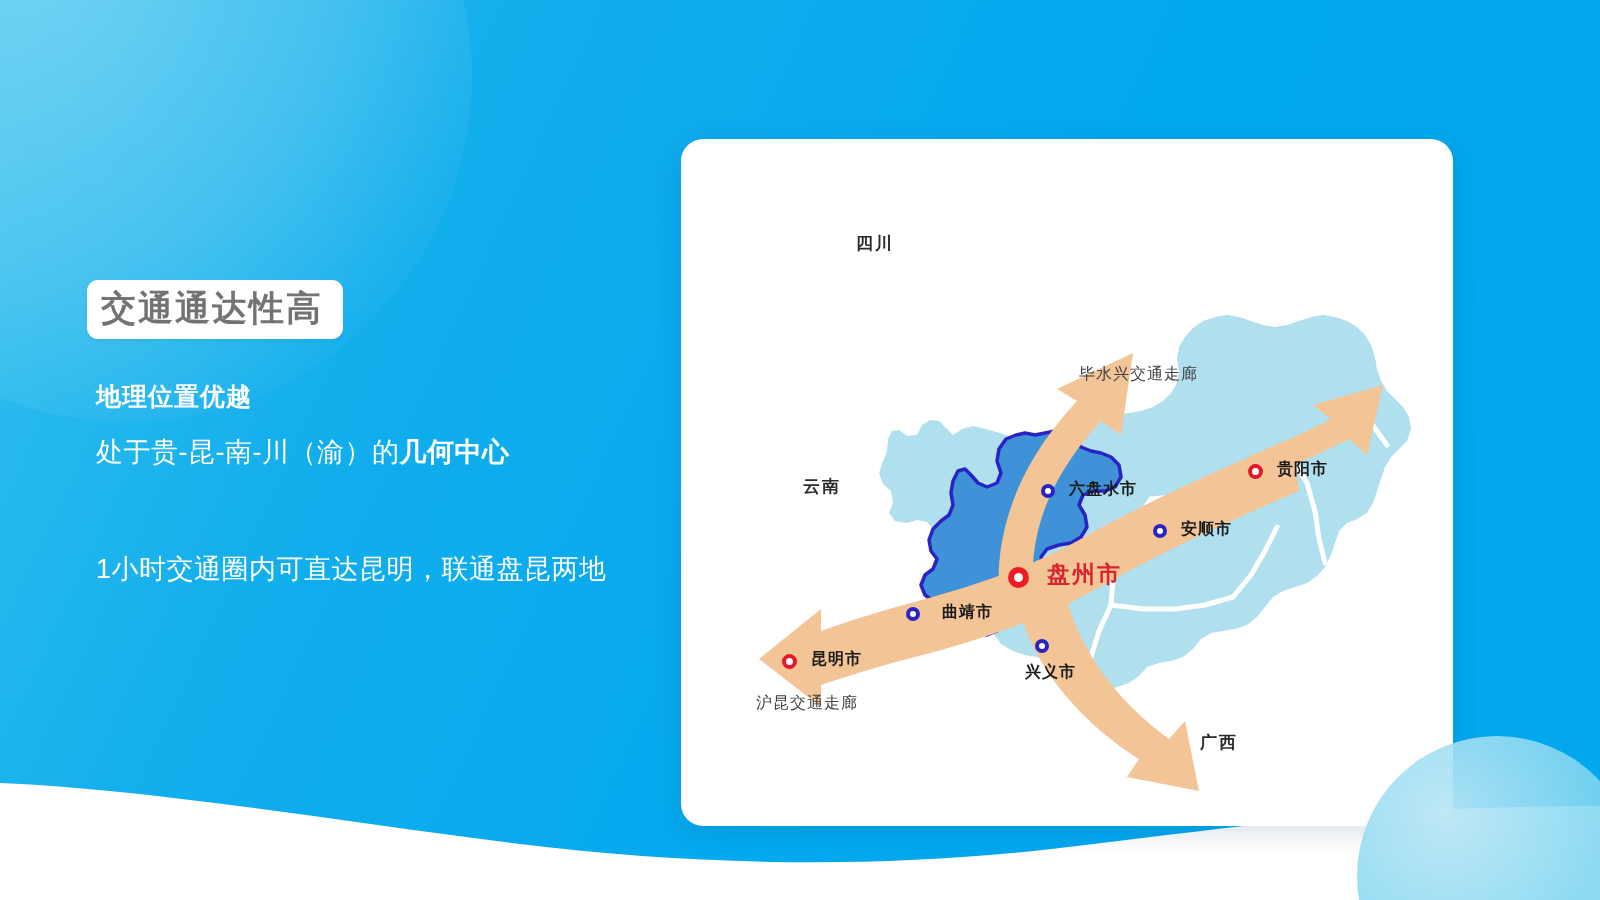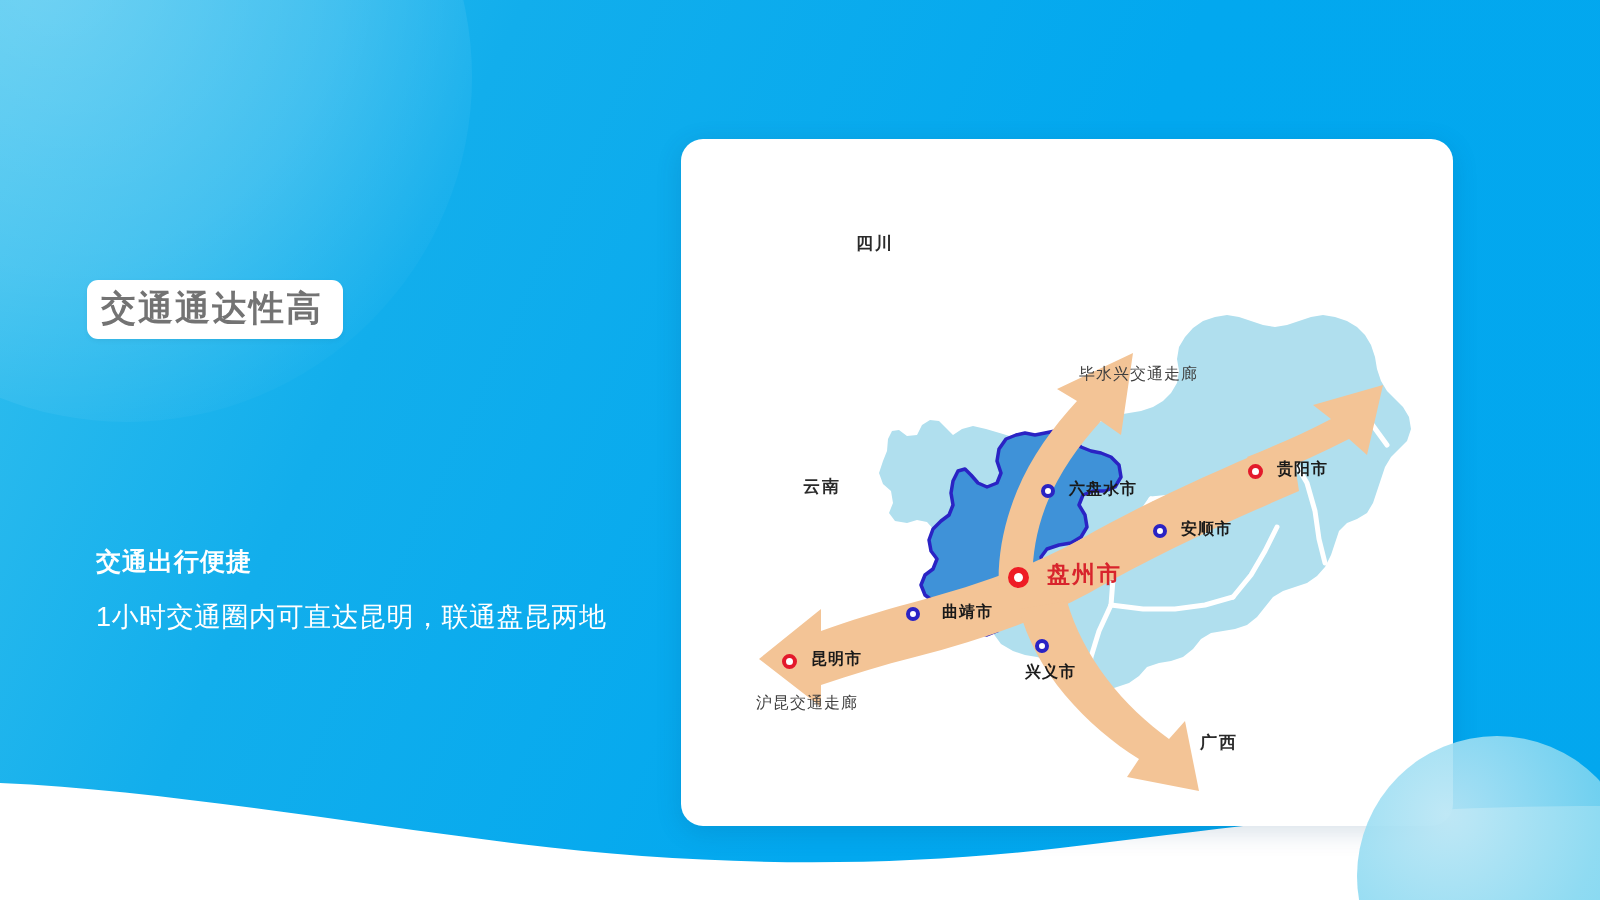--- a/index.html
+++ b/index.html
@@ -85,23 +85,28 @@
 <body>
 
 <div id="slide">
 
   <div class="bg-blue"></div>
   <div class="bg-circle-tl"></div>
 
 
   <div class="badge">交通通达性高</div>
 
+  <div class="block block-a">
+    <div class="blk-head">地理位置优越</div>
+    <div class="blk-line">
+      处于贵-昆-南-川（渝）的<b>几何中心</b>
+    </div>
+  </div>
 
   <div class="block block-b">
-    <div class="blk-head">交通出行便捷</div>
     <div class="blk-line">1小时交通圈内可直达昆明，联通盘昆两地</div>
   </div>
 
   <div class="map-card">
     <svg class="map-svg" viewBox="0 0 772 687">
       <defs>
         <clipPath id="cardclip">
             <rect x="0" y="0" width="772" height="687" rx="22"></rect>
           </clipPath>
       </defs>

